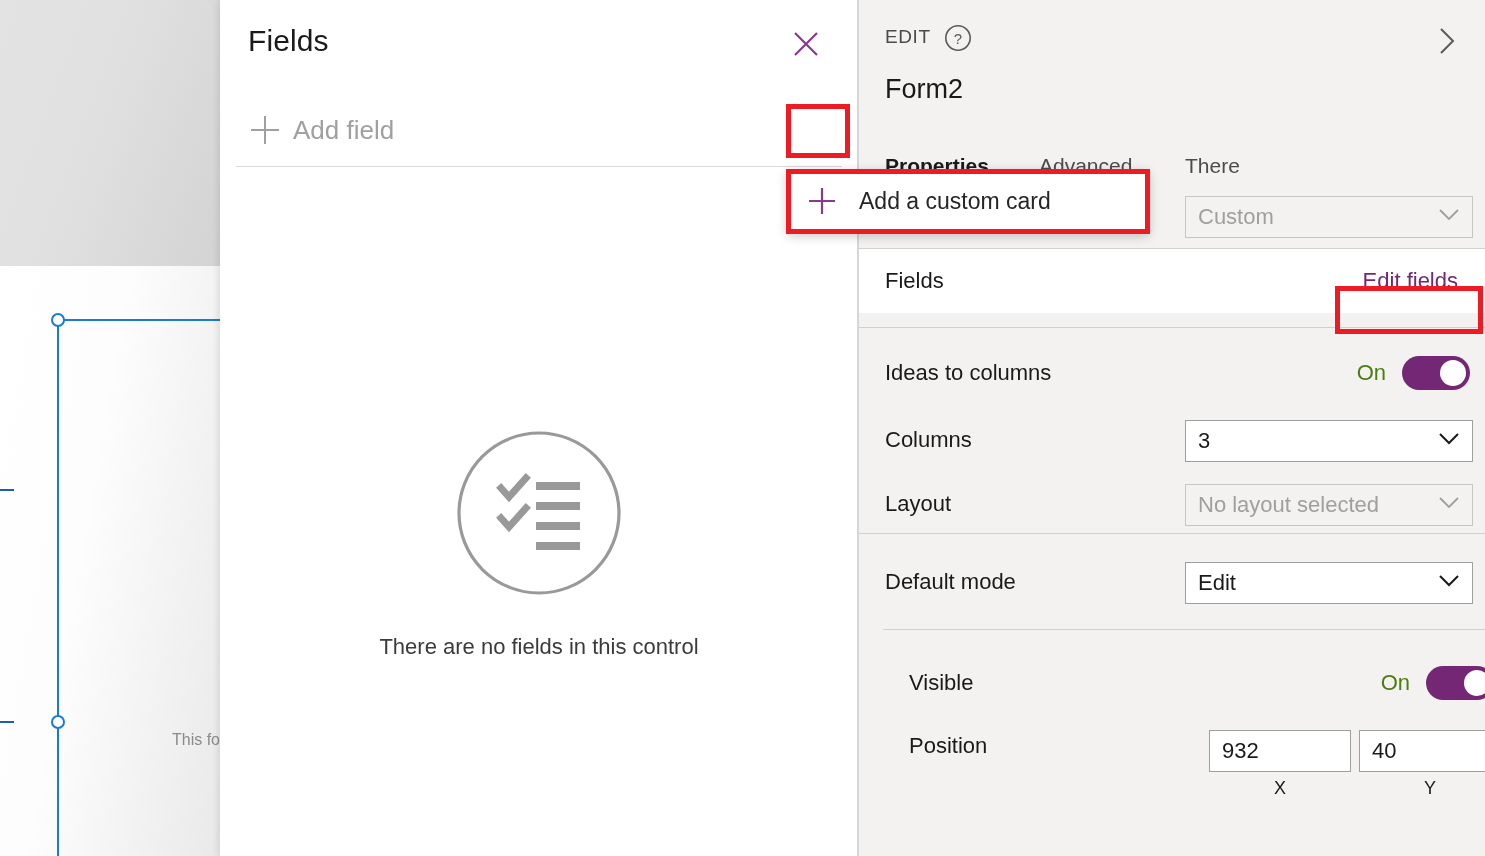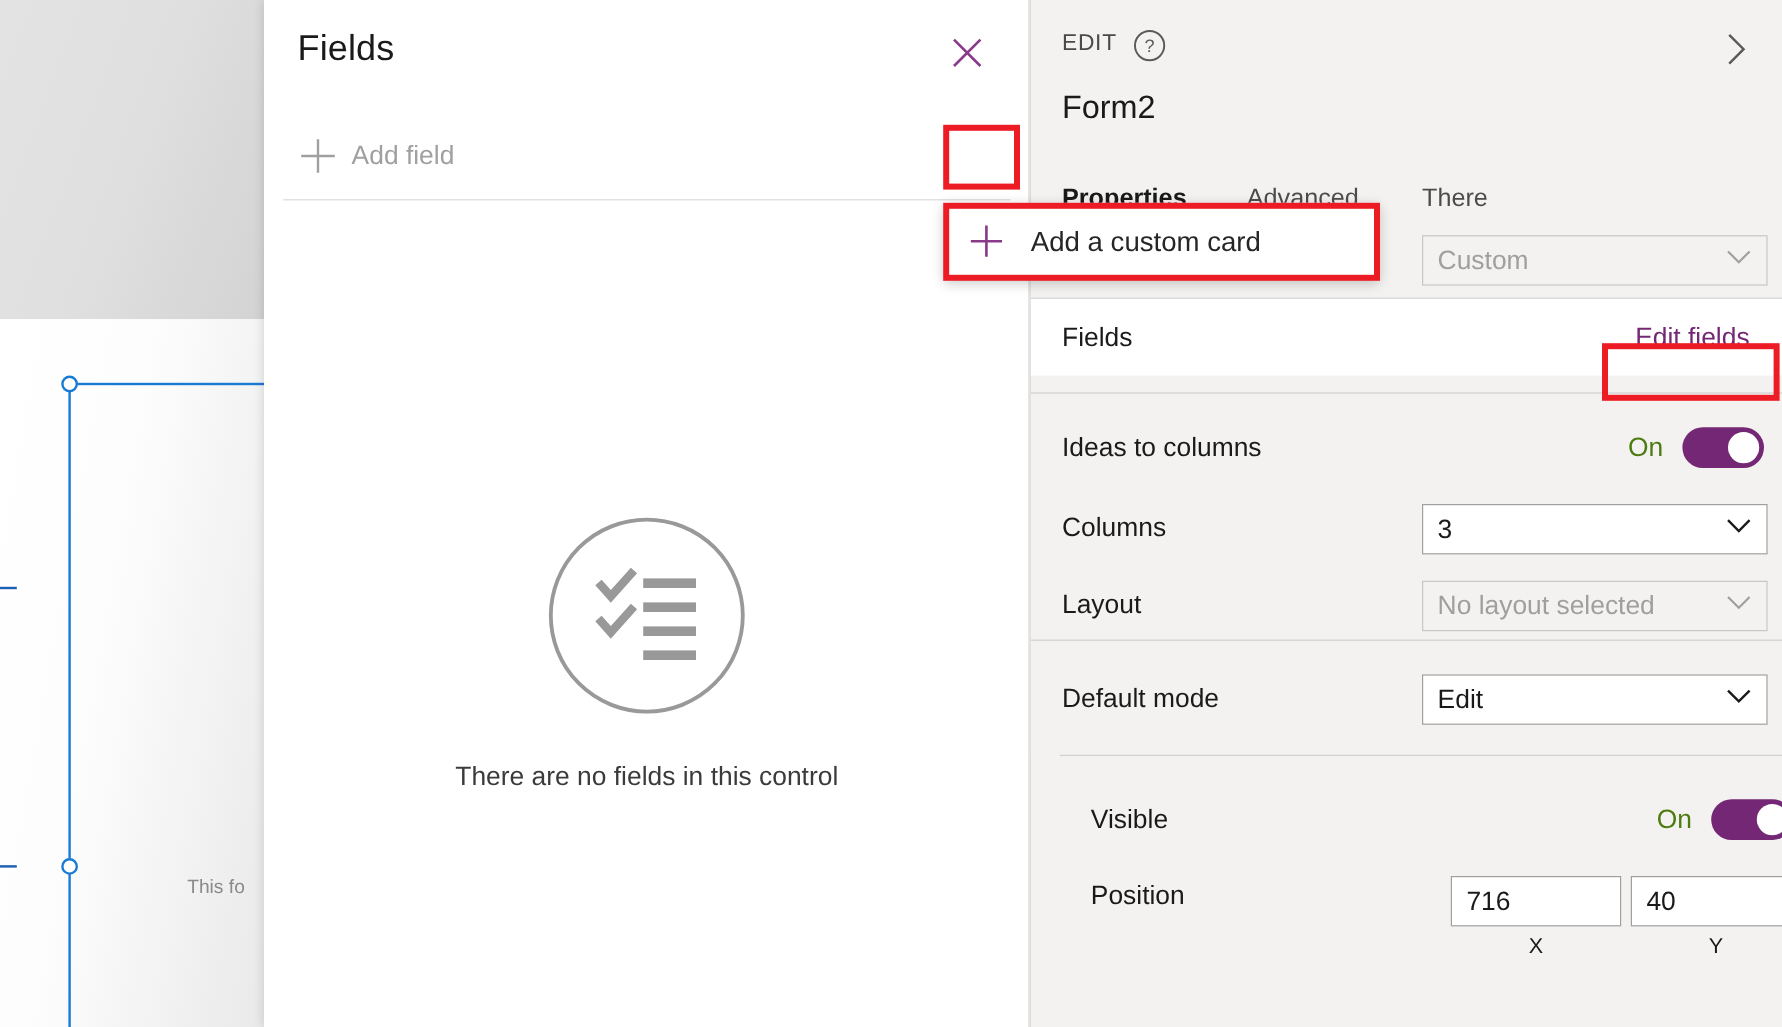--- a/index.html
+++ b/index.html
@@ -65,21 +65,21 @@
     cursor: pointer;
   }
   .fp-addrow {
     position: absolute; left: 0; top: 96px; width: 638px; height: 68px;
   }
   .fp-plus {
     position: absolute; left: 28px; top: 17px; width: 34px; height: 34px;
   }
   .fp-addlabel {
     position: absolute; left: 73px; top: 17px;
-    font-size: 22px; color: #a0a0a0; line-height: 34px;
+    font-size: 26px; color: #a0a0a0; line-height: 34px;
   }
   .fp-divider {
     position: absolute; left: 16px; top: 166px; width: 606px; height: 1px;
     background: #dadada;
   }
   .fp-ellipsis-btn {
     position: absolute; left: 786px; top: 105px;
     width: 62px; height: 52px;
     background: #eceaea;
     display: flex; align-items: center; justify-content: center;
@@ -225,21 +225,21 @@
     <div class="canvas-gray"></div>
     <div class="canvas-screen"></div>
 
     <div class="sel-line-h" style="left:57px; top:319px; width:163px;"></div>
     <div class="sel-line-v" style="left:57px; top:319px; height:537px;"></div>
     <div class="sel-tick" style="left:0px; top:489px;"></div>
     <div class="sel-tick" style="left:0px; top:721px;"></div>
     <div class="sel-handle" style="left:51px; top:313px;"></div>
     <div class="sel-handle" style="left:51px; top:715px;"></div>
 
-    <div class="canvas-text" style="left:156px; top:731px;">This fo</div>
+    <div class="canvas-text" style="left:172px; top:731px;">This fo</div>
   </div>
 
   <div id="fields-panel">
 
     <div class="fp-header">
       <div class="fp-title">Fields</div>
       <div class="fp-close">
         <svg width="30" height="30" viewBox="0 0 30 30" aria-hidden="true">
           <path d="M4 4 L26 26 M26 4 L4 26" stroke="#8a3a8a" stroke-width="2.2" fill="none"></path>
         </svg>
@@ -384,21 +384,21 @@
             <span class="toggle-label">On</span>
             <span class="toggle">
               <span class="knob"></span>
             </span>
           </div>
         </div>
 
         <div class="pp-row" style="height:84px;">
           <div class="pp-label" style="height:56px;">Position</div>
           <div class="num-input" style="left:326px;">
-            <span class="nv">716</span>
+            <span class="nv">932</span>
           </div>
           <div class="num-input" style="left:476px;">
             <span class="nv">40</span>
           </div>
           <div class="axis-label" style="left:326px; top:60px; width:142px;">X</div>
           <div class="axis-label" style="left:476px; top:60px; width:142px;">Y</div>
         </div>
       </div>
 
     </div>

